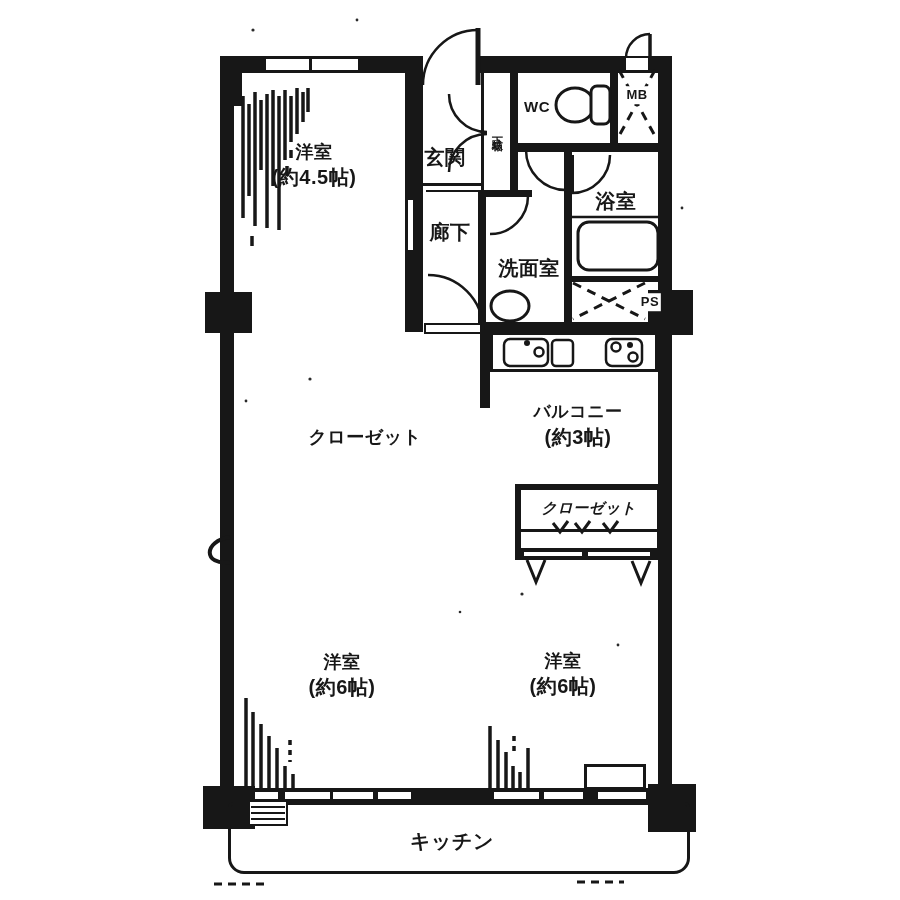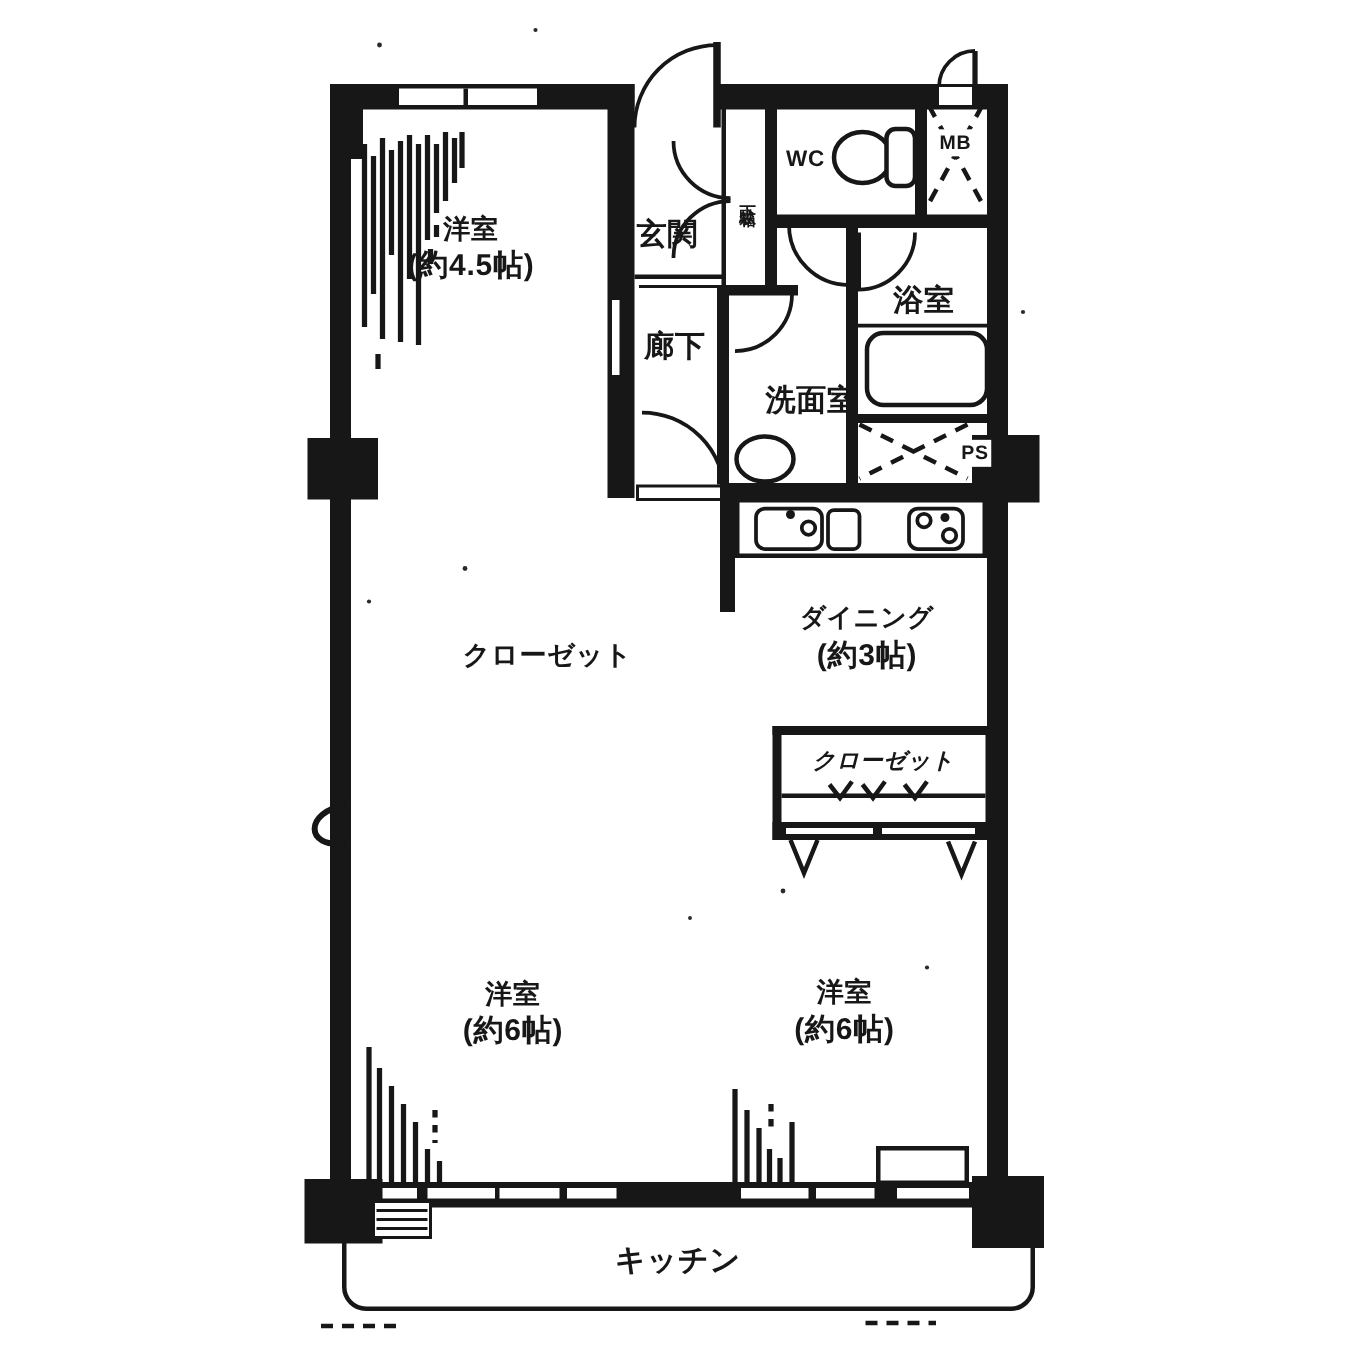--- a/index.html
+++ b/index.html
@@ -241,34 +241,34 @@
   </div>
 
   <div class="lbl fs16" style="left:616px;top:201px;">
     <span>浴室</span>
   </div>
 
   <div class="lbl fs16" style="left:450px;top:232px;">
     <span>廊下</span>
   </div>
 
-  <div class="lbl fs16" style="left:529px;top:268px;margin-left:12px;">
+  <div class="lbl fs16" style="left:529px;top:268px;">
     <span>洗面室</span>
   </div>
 
   <div class="lbl fs13" style="left:650px;top:302px;">
     <span class="onx">PS</span>
   </div>
 
   <div class="lbl fs18" style="left:365px;top:437px;">
     <span>クローゼット</span>
   </div>
 
   <div class="lbl fs17" style="left:578px;top:426px;">
-    <span>ダイニング</span>
+    <span>バルコニー</span>
     <span class="fs16">(約3帖)</span>
   </div>
 
   <div class="lbl fs15" style="left:589px;top:508px;font-style:italic;">
     <span>クローゼット</span>
   </div>
 
   <div class="lbl fs18" style="left:342px;top:676px;">
     <span>洋室</span>
     <span class="fs16">(約6帖)</span>

